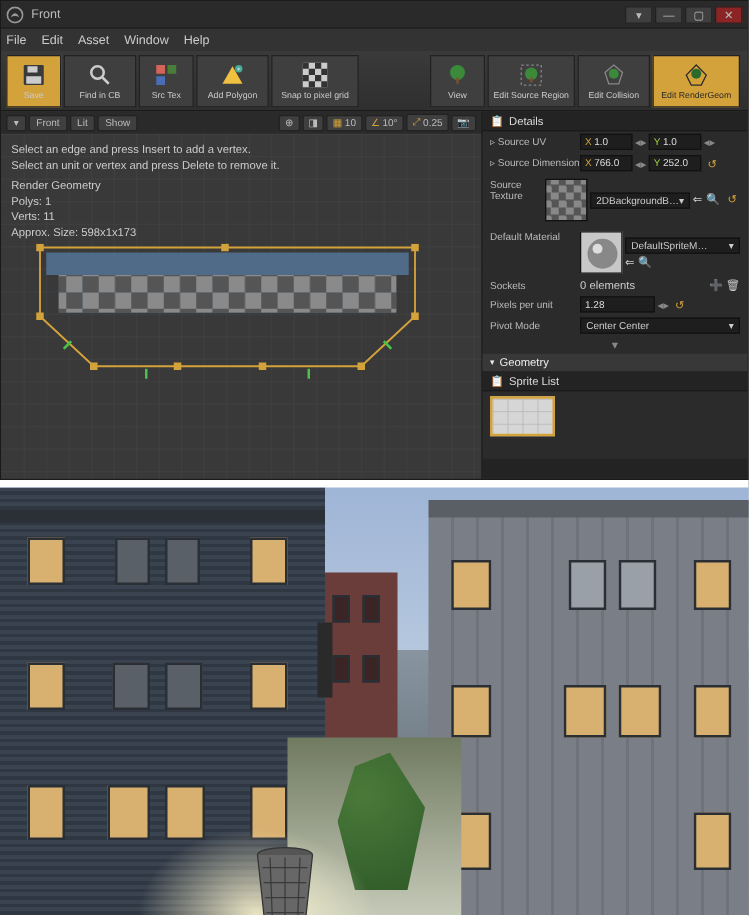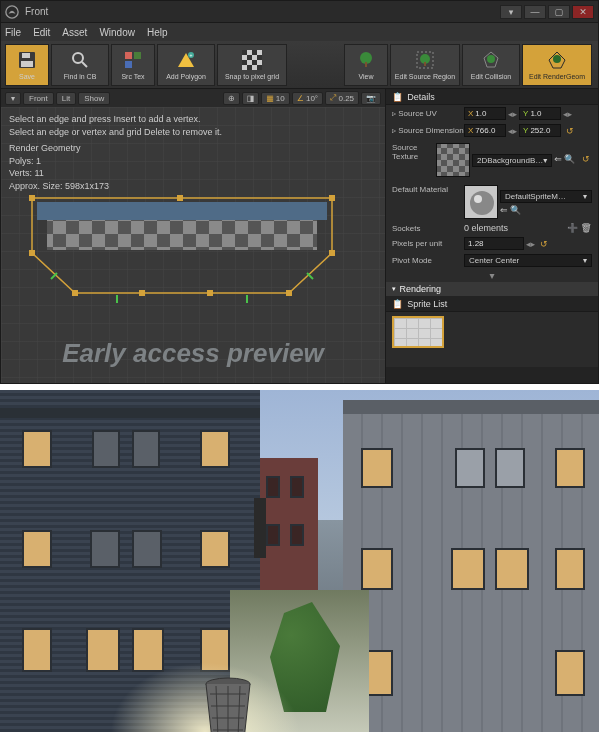--- a/index.html
+++ b/index.html
@@ -201,21 +201,21 @@
           </span>
         <span class="numchip">
             <span class="orange">⤢</span>
             <span>0.25</span>
           </span>
         <span class="numchip">📷</span>
       </div>
       <div class="viewport">
         <div class="hint">
           <div>Select an edge and press Insert to add a vertex.</div>
-          <div>Select an edge or vertex and grid Delete to remove it.</div>
+          <div>Select an unit or vertex and press Delete to remove it.</div>
           <div style="margin-top:4px">Render Geometry</div>
           <div><span>Polys:</span> <span>1</span></div>
           <div><span>Verts:</span> <span>11</span></div>
           <div><span>Approx. Size:</span> <span>598x1x173</span></div>
         </div>
         <svg class="sprite-shape" viewBox="0 0 310 120">
 
           <rect x="10" y="7" width="290" height="18" fill="#4f6b87"></rect>
           <rect x="20" y="25" width="270" height="30" fill="#6fa0c9" opacity="0.6"></rect>
           <rect x="20" y="25" width="270" height="30" fill="url(#chk)"></rect>
@@ -244,21 +244,20 @@
           </g>
 
           <g stroke="#4ac24a" stroke-width="2">
             <line x1="155" y1="0" x2="155" y2="-8"></line>
             <line x1="30" y1="78" x2="24" y2="84"></line>
             <line x1="280" y1="78" x2="286" y2="84"></line>
             <line x1="90" y1="100" x2="90" y2="108"></line>
             <line x1="220" y1="100" x2="220" y2="108"></line>
           </g>
         </svg>
-        <div class="watermark">Early access preview</div>
       </div>
     </div>
 
     <div class="details-col">
       <div class="panel-hd">📋 <span style="margin-left:4px">Details</span></div>
 
 
       <div class="prop-row">
         <div class="plabel">▹ <span>Source UV</span></div>
         <div class="pval">
@@ -354,21 +353,21 @@
         <div class="pval">
           <div class="dropdown">
               <span>Center Center</span>
               <span>▾</span>
             </div>
         </div>
       </div>
 
       <div style="text-align:center;color:#888;font-size:10px;padding:1px">▾</div>
 
-      <div class="section-hd">Rendering</div>
+      <div class="section-hd">Geometry</div>
 
       <div class="spritelist">
         <div class="panel-hd">📋 <span style="margin-left:4px">Sprite List</span></div>
         <div class="asset-area">
           <div class="asset-thumb"></div>
         </div>
         <div class="footer-row">
           
           
         </div>

